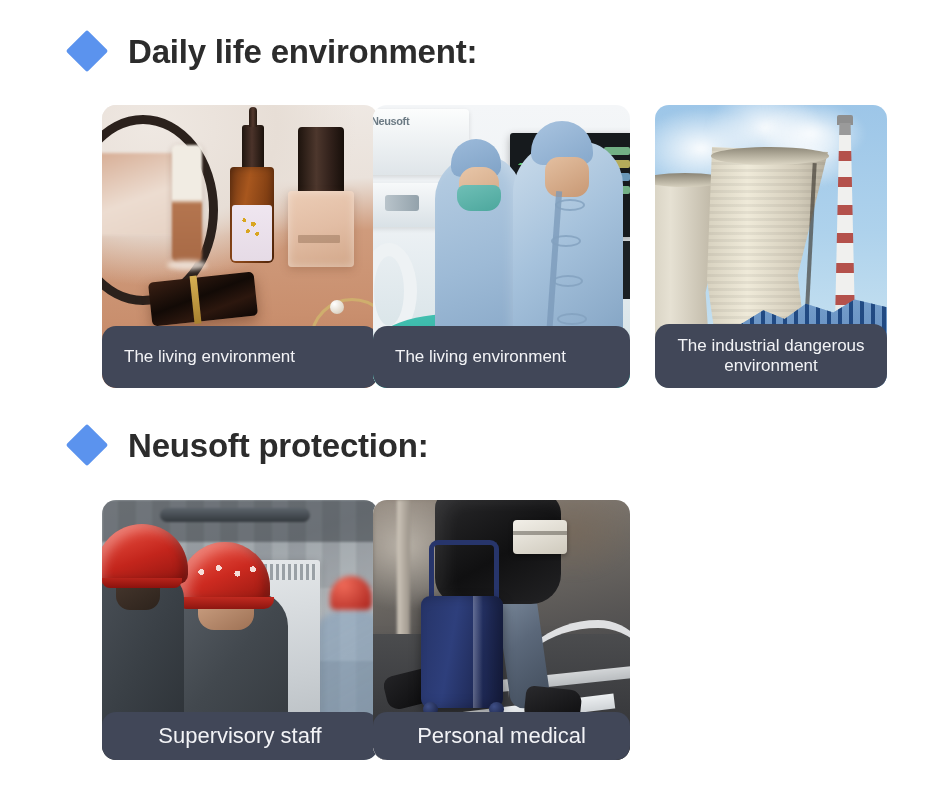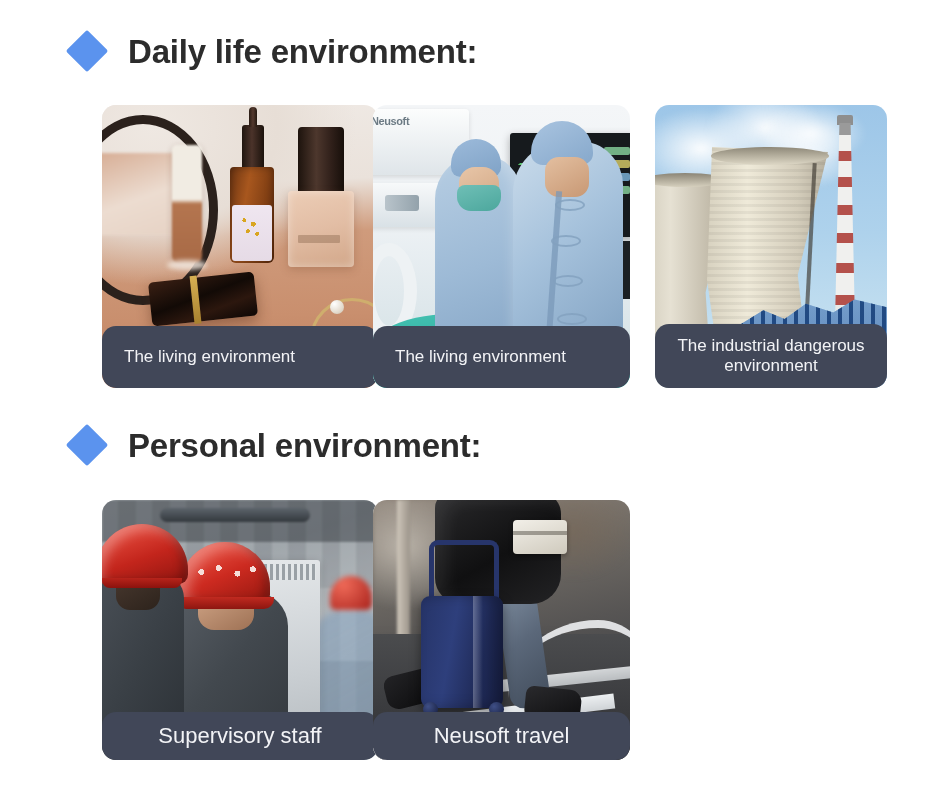--- a/index.html
+++ b/index.html
@@ -798,21 +798,21 @@
         <div class="ind-ground"></div>
       </div>
     </div>
     <div class="caption center">
       <span class="caption-text">The industrial dangerous environment</span>
     </div>
   </div>
 
   <div class="section-heading" id="heading-2">
     <span class="diamond-bullet"></span>
-    <span class="heading-text">Personal environment:</span>
+    <span class="heading-text">Neusoft protection:</span>
   </div>
 
   <div class="card row2" id="card-supervisory">
     <div class="card-media">
       <div class="img-supervisory">
         <div class="sup-bg-blur"></div>
         <div class="sup-pipe-top"></div>
         <div class="sup-worker-far"></div>
         <div class="sup-helmet-far"></div>
         <div class="sup-panel">
@@ -864,18 +864,18 @@
         <div class="trv-bag"></div>
         <div class="trv-handle"></div>
         <div class="trv-case">
             <div class="trv-case-shine"></div>
           </div>
         <div class="trv-wheel w1"></div>
         <div class="trv-wheel w2"></div>
       </div>
     </div>
     <div class="caption center">
-      <span class="caption-text">Neusoft travel</span>
+      <span class="caption-text">Personal medical</span>
     </div>
   </div>
 
 
 </div>
 
 </body></html>

